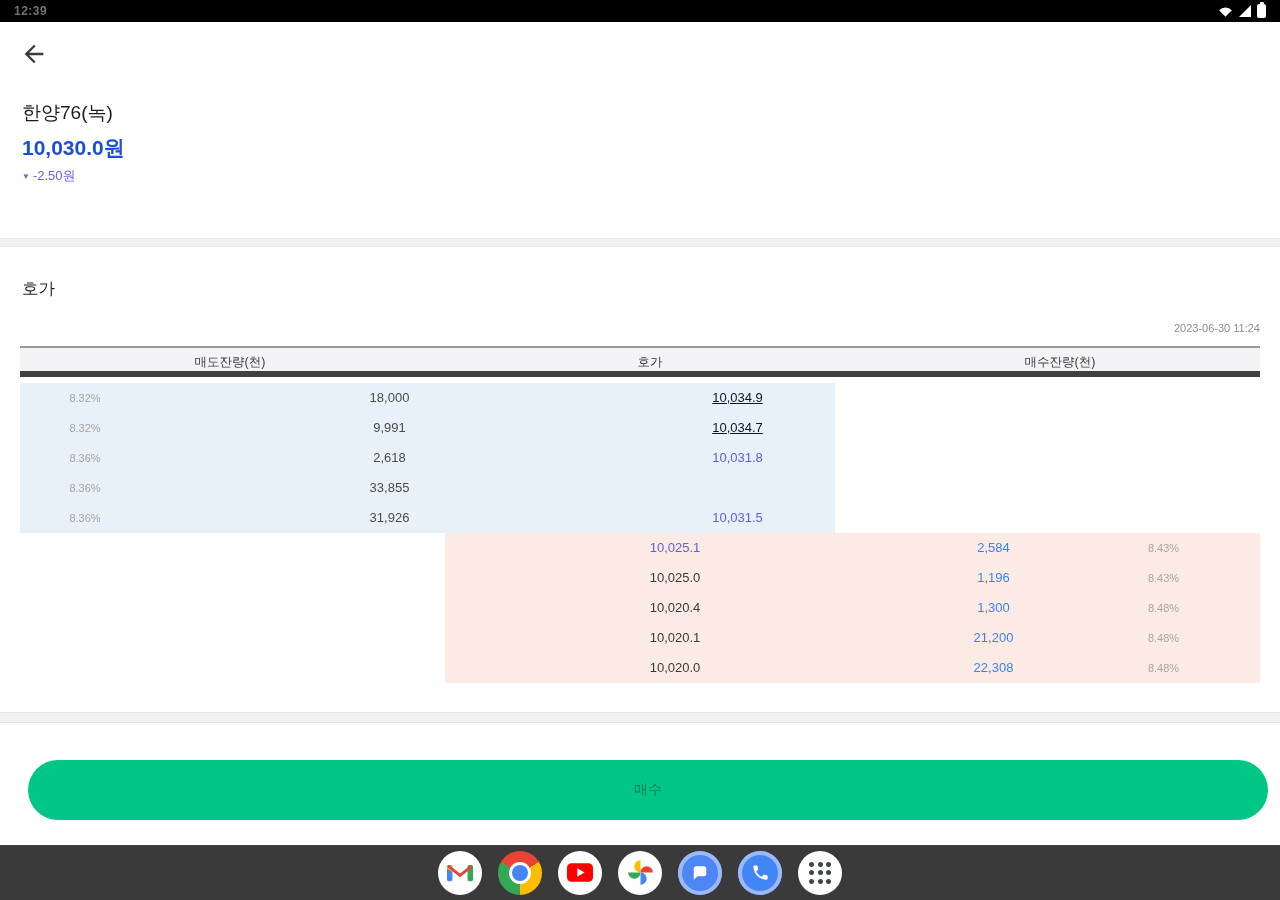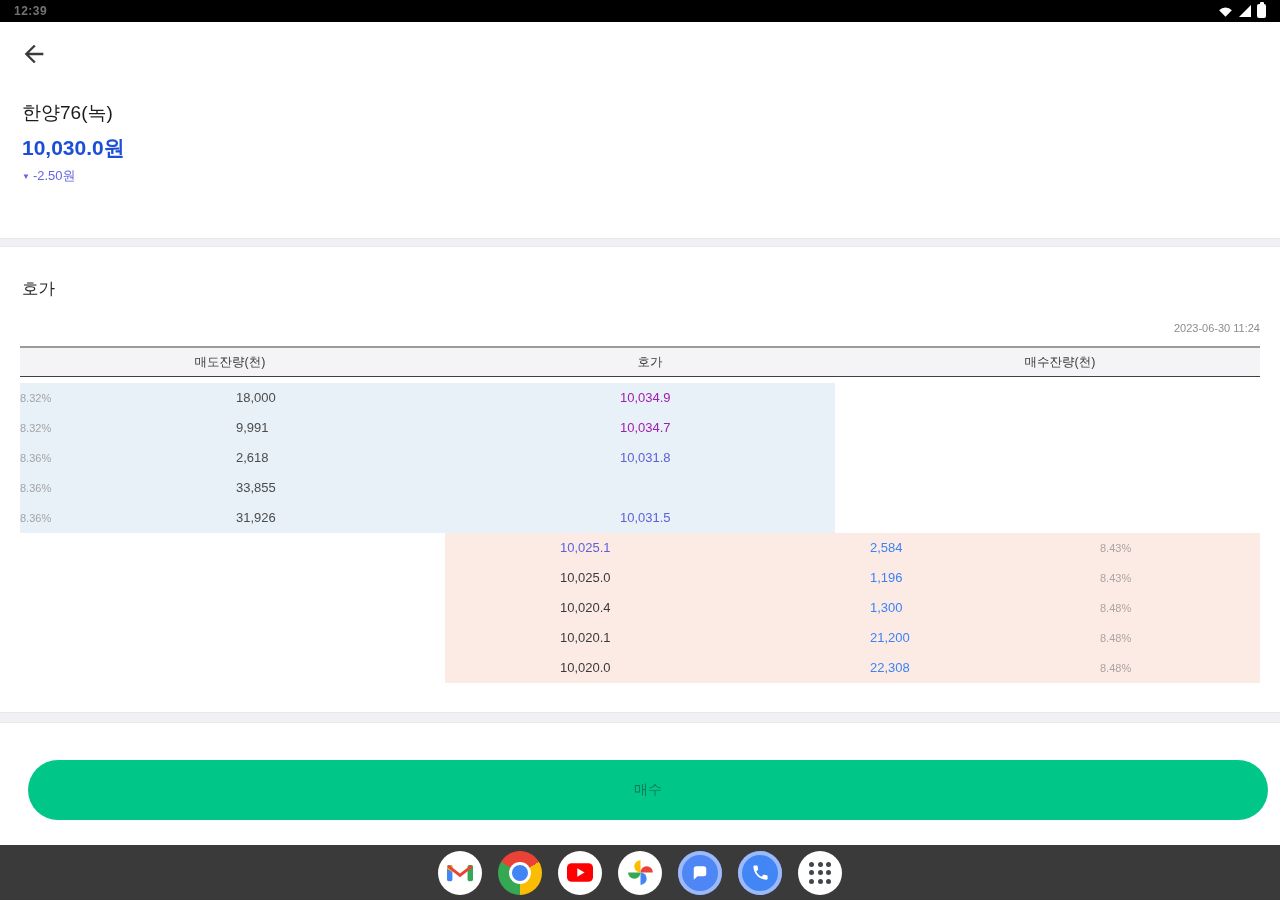--- a/index.html
+++ b/index.html
@@ -23,39 +23,39 @@
 
   .divider-band { position:absolute; left:0; width:1280px; background:#f1f1f3; border-top:1px solid #e7e7e9; border-bottom:1px solid #e7e7e9; }
   .db1 { top:238px; height:9px; }
   .db2 { top:712px; height:11px; }
 
   .section-title { position:absolute; top:278px; left:22px; font-size:16.5px; color:#222; font-weight:500; }
   .ob-timestamp { position:absolute; top:322px; right:20px; font-size:11px; color:#8d8d91;margin-left:32px; }
 
   
   .ob-table { position:absolute; top:346px; left:20px; width:1240px; }
-  .ob-header { position:relative; height:31px; background:#f4f4f6; border-top:2px solid #9b9b9d; border-bottom:1px solid #404040; }
+  .ob-header { position:relative; height:31px; background:#f4f4f6; border-top:2px solid #9b9b9d; border-bottom:6px solid #404040; }
   .ob-header .hcell { position:absolute; top:0; height:31px; line-height:29px; text-align:center; font-size:12.5px; color:#3c3c3f; }
   .hc-ask { left:0; width:420px; }
   .hc-price { left:420px; width:420px; }
   .hc-bid { left:840px; width:400px; }
 
   .ob-rows { position:relative; margin-top:6px; }
   .ob-row { position:relative; height:30px; cursor:pointer; }
   .ob-row .bg { position:absolute; top:0; height:30px; }
   .ask-row .bg { left:0; width:815px; background:#e7f1f7; }
   .bid-row .bg { left:425px; width:815px; background:#fcebe5; }
-  .cell { position:absolute; top:0; height:30px; line-height:30px; text-align:left; }
+  .cell { position:absolute; top:0; height:30px; line-height:30px; text-align:center;padding-left:30px; }
   .c-ask-yield { left:0;    width:100px;  font-size:11px; color:#a4a4a8; }
   .c-ask-qty   { left:216px; width:277px; font-size:13px; color:#4c4c4e; }
   .c-ask-price { left:600px; width:205px; font-size:13px; font-weight:500; }
   .c-bid-price { left:540px; width:200px; font-size:13px; font-weight:500; }
   .c-bid-qty   { left:850px; width:217px; font-size:13px; color:#3b82f6; }
   .c-bid-yield { left:1080px; width:97px; font-size:11px; color:#aba4a2; }
-  .price-red  { color:#a21caf; }
+  .price-red  { color:#0f172a;text-decoration:underline; }
   .price-blue { color:#5e60da; }
   .price-dark { color:#3a3a3c; }
 
   
   .buy-button { position:absolute; top:760px; left:28px; width:1240px; height:60px; background:#00c788;
     border:none; border-radius:30px; font-size:14px; color:#0c7a55; font-weight:500; cursor:pointer;
     font-family:inherit; display:flex; align-items:center; justify-content:center; }
 
   
   .dock { position:absolute; left:0; top:845px; width:1280px; height:55px; background:#3a3a3a;

